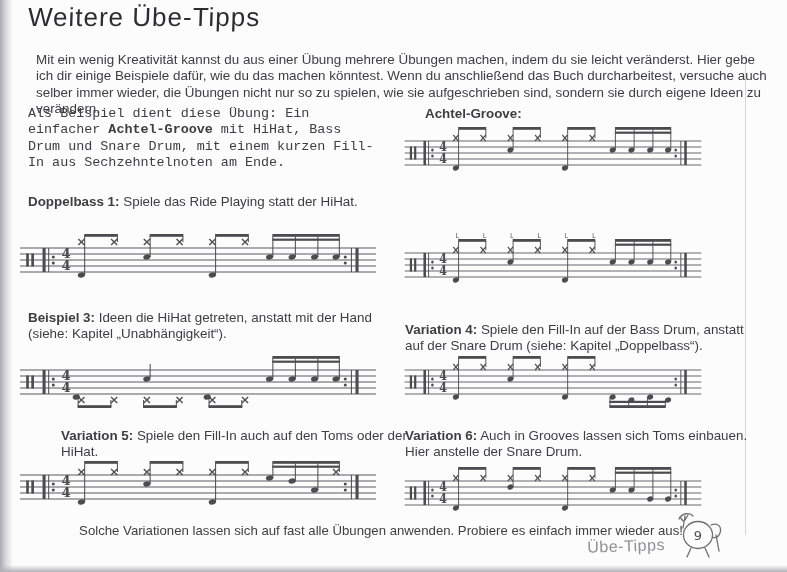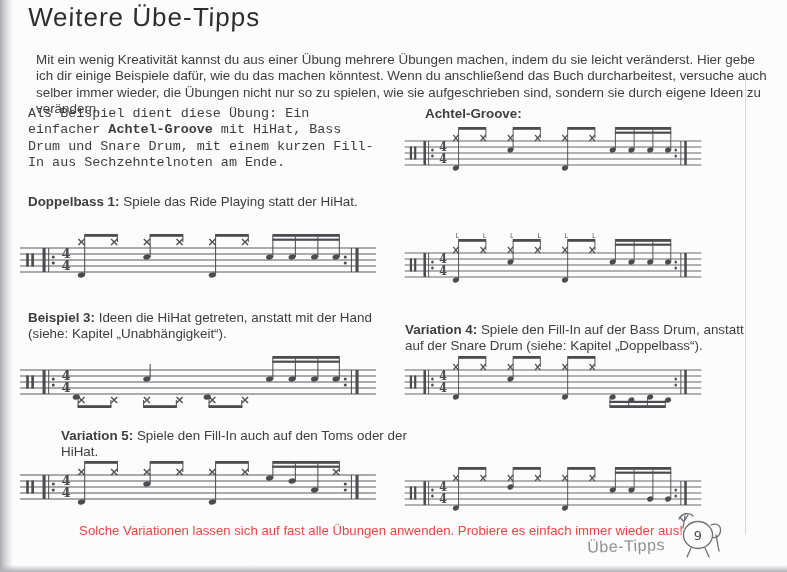--- a/index.html
+++ b/index.html
@@ -29,21 +29,21 @@
   .staff.l{width:360px;}
   .staff.r{width:300px;}
   #s-groove{left:403px;top:121px;}
   #s1{left:18px;top:228px;}
   #s2{left:403px;top:233px;}
   #s3{left:18px;top:350px;}
   #s4{left:403px;top:350px;}
   #s5{left:18px;top:455px;}
   #s6{left:403px;top:461px;}
   .footer{position:absolute;left:0;top:523px;width:762px;margin:0;text-align:center;
-        font-size:13.2px;color:#ef4444;}
+        font-size:13.2px;color:#404040;}
   .tab{position:absolute;left:555px;top:538px;width:110px;text-align:right;
         font-size:16px;color:#8f8f94;letter-spacing:0.5px;transform:rotate(-2deg);}
   .doodle{position:absolute;left:671px;top:508px;width:56px;height:52px;}
 </style>
 </head>
 <body>
 
 <div class="page">
   <div class="edge-left"></div>
   <div class="edge-bottom"></div>
@@ -348,20 +348,21 @@
       <path d="M308 14 L314 20 M308 20 L314 14" stroke="#4c4c50" stroke-width="1.3" fill="none"></path>
       <line x1="314.2" y1="8.2" x2="314.2" y2="17" stroke="#4c4c50" stroke-width="1"></line>
       <rect x="248.7" y="6" width="66" height="2.8" fill="#4c4c50"></rect>
       <rect x="248.7" y="10.6" width="66" height="2.2" fill="#4c4c50"></rect>
       <circle cx="320" cy="29" r="1.5" fill="#4c4c50"></circle>
       <circle cx="320" cy="35" r="1.5" fill="#4c4c50"></circle>
       <line x1="326" y1="20" x2="326" y2="44" stroke="#4c4c50" stroke-width="1"></line>
       <rect x="330" y="20" width="3" height="24" fill="#4c4c50"></rect>
     </svg>
 
+  <p class="vartext" id="v6"><b>Variation 6:</b><span> Auch in Grooves lassen sich Toms einbauen. Hier anstelle der Snare Drum.</span></p>
   <svg id="s6" class="staff r" viewBox="0 0 352 64" preserveAspectRatio="none">
       <line x1="2" y1="20" x2="350" y2="20" stroke="#4c4c50" stroke-width="0.9"></line>
       <line x1="2" y1="26" x2="350" y2="26" stroke="#4c4c50" stroke-width="0.9"></line>
       <line x1="2" y1="32" x2="350" y2="32" stroke="#4c4c50" stroke-width="0.9"></line>
       <line x1="2" y1="38" x2="350" y2="38" stroke="#4c4c50" stroke-width="0.9"></line>
       <line x1="2" y1="44" x2="350" y2="44" stroke="#4c4c50" stroke-width="0.9"></line>
       <rect x="8" y="25.5" width="2.6" height="13" fill="#4c4c50"></rect>
       <rect x="13" y="25.5" width="2.6" height="13" fill="#4c4c50"></rect>
       <rect x="24" y="20" width="3" height="24" fill="#4c4c50"></rect>
       <line x1="30" y1="20" x2="30" y2="44" stroke="#4c4c50" stroke-width="1"></line>

